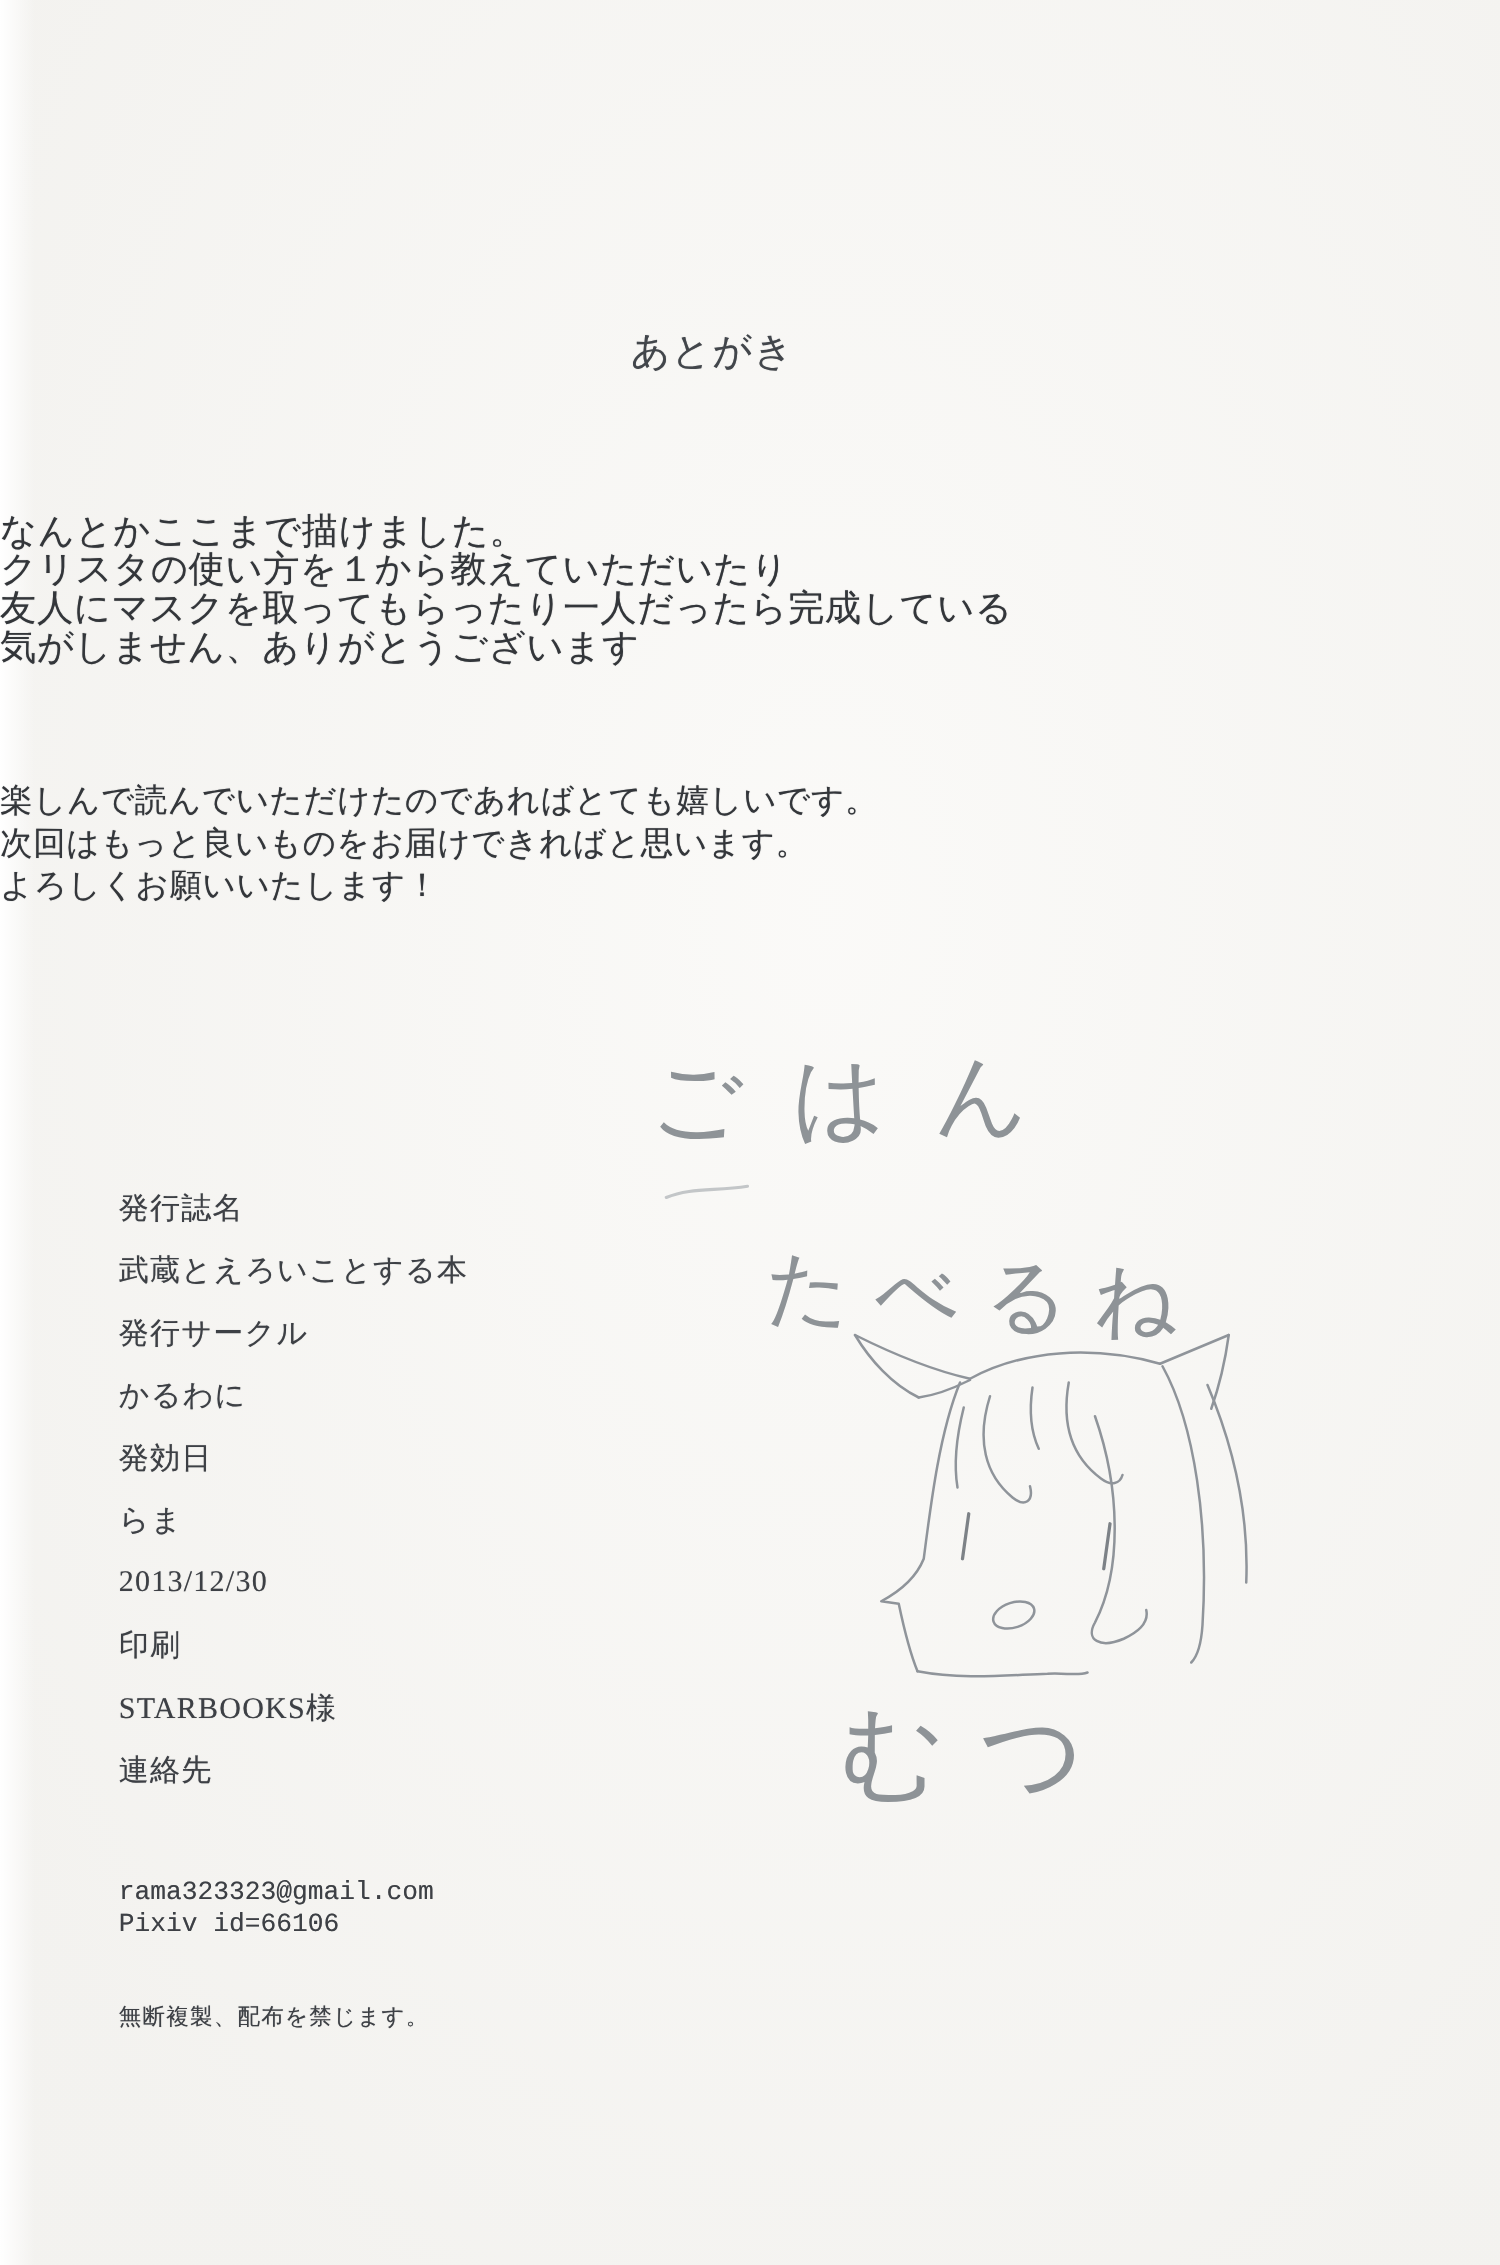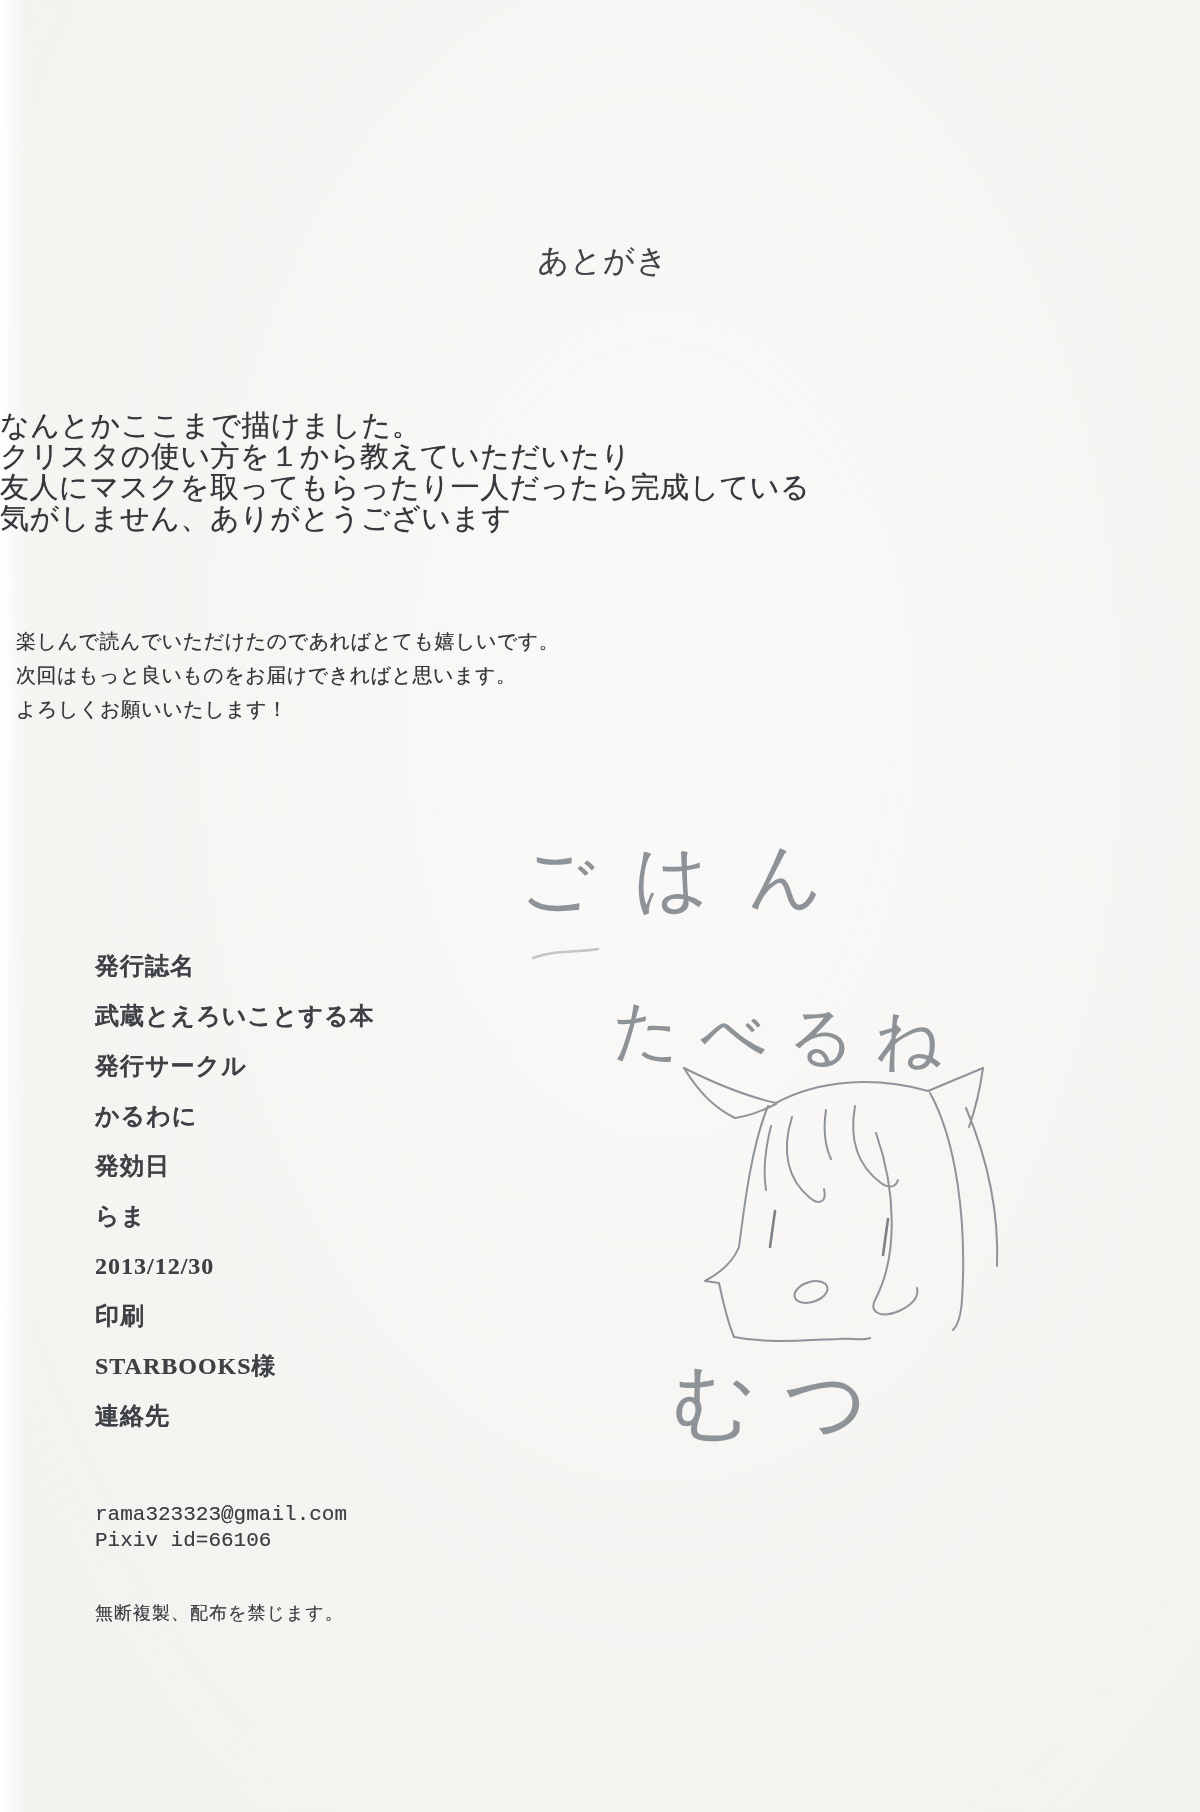--- a/index.html
+++ b/index.html
@@ -9,38 +9,37 @@
     margin:0 auto;
     background:#f8f7f4;
     background-image:
       linear-gradient(to right, #ffffff 0px, rgba(255,255,255,0) 28px),
       radial-gradient(ellipse at 55% 40%, rgba(255,255,255,.35), rgba(0,0,0,.018) 85%);
     overflow:hidden;
     font-family:"Liberation Serif","DejaVu Serif",serif;
     color:#3a3a3a;
   }
   .page-title{
-    position:absolute;left:0;top:240px;width:1140px;
+    position:absolute;left:0;top:260px;width:1140px;
     font-size:31px;font-weight:400;margin:0;
     text-align:center;letter-spacing:1px;
     color:#42464b;
     text-shadow:0 0 .6px rgba(60,64,70,.55);
-    padding-left:33px;
   }
   .para{position:absolute;left:0;width:1140px;}
   .para .line{
     white-space:nowrap;
     color:#33363a;
     text-shadow:0 0 .7px rgba(40,44,50,.6);
   }
   .para1{top:410px;}
   .para1 .line{font-size:29px;line-height:31px;letter-spacing:.5px;}
   .para2{top:624px;}
-  .para2 .line{font-size:20px;line-height:34px;letter-spacing:.5px;margin-left:16px;}
-  .colophon{position:absolute;left:95px;top:941px;font-weight:bold;}
+  .para2 .line{font-size:26px;line-height:34px;letter-spacing:.5px;}
+  .colophon{position:absolute;left:95px;top:941px;}
   .colophon .cline{
     height:50px;display:flex;align-items:center;
     font-size:24px;letter-spacing:1px;
     color:#3d4045;
     text-shadow:0 0 .6px rgba(55,58,64,.5);
     white-space:nowrap;
   }
   .contact{
     position:absolute;left:95px;top:1502px;
     font-family:Liberation Mono, monospace;

